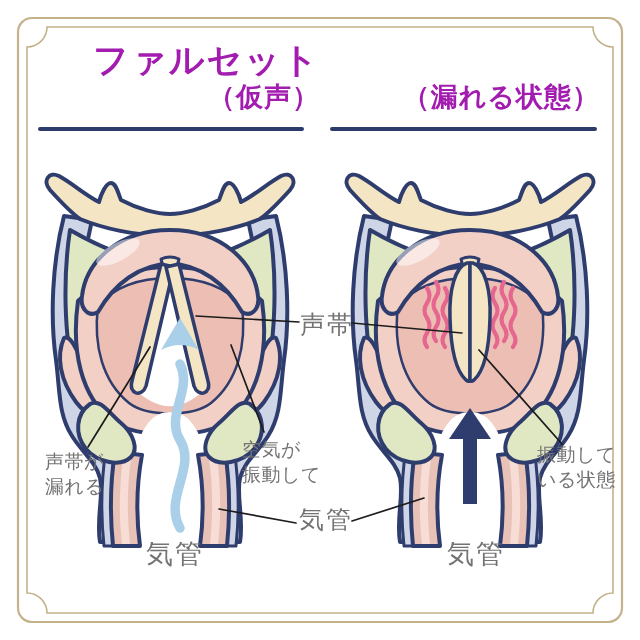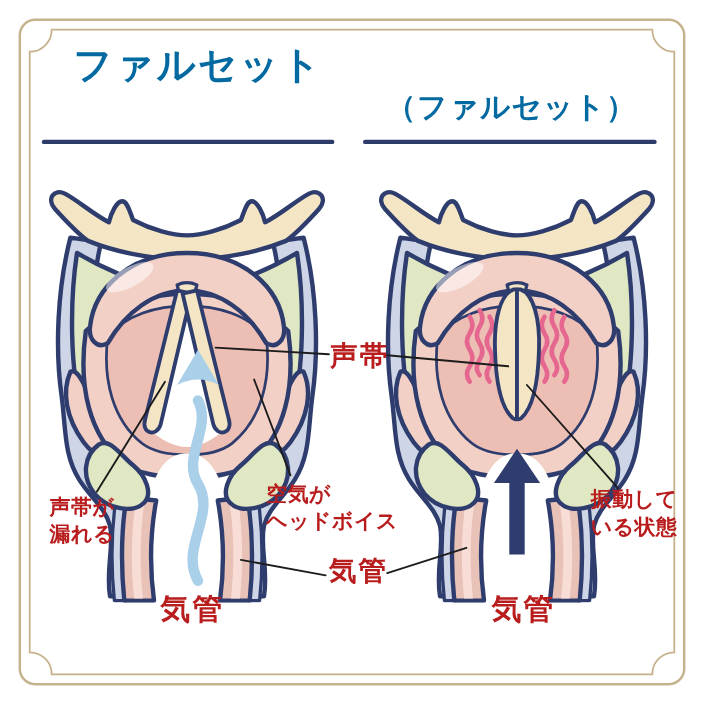--- a/index.html
+++ b/index.html
@@ -3,27 +3,27 @@
 <meta charset="utf-8">
 <style>
   html,body{margin:0;padding:0;background:#ffffff;}
   .canvas{
     position:relative;width:640px;height:640px;background:#ffffff;overflow:hidden;
     font-family:"Liberation Sans","DejaVu Sans",sans-serif;
   }
   .abs{position:absolute;}
   svg{display:block;}
   
-  .title-box{position:absolute;text-align:center;color:#0369a1;font-weight:800;}
+  .title-box{position:absolute;text-align:right;color:#a21caf;font-weight:800;}
   .title-main{font-size:35px;letter-spacing:2px;line-height:1.0;}
   .title-sub{font-size:27px;letter-spacing:1px;line-height:1.0;}
   .underline{position:absolute;height:4px;background:#2c3b6a;border-radius:2px;}
   
   .lbl{
-    position:absolute;color:#b91c1c;font-weight:700;white-space:pre-line;
+    position:absolute;color:#737373;font-weight:400;white-space:pre-line;
     line-height:1.32;letter-spacing:0.5px;
   }
   .lbl-small{font-size:19px;}
   .lbl-mid{font-size:25px;letter-spacing:2px;}
   .lbl-big{font-size:27px;letter-spacing:2px;}
 </style>
 </head>
 <body>
 
 <div class="canvas">
@@ -73,23 +73,24 @@
       </g>
     </defs>
   </svg>
 
   <svg class="abs" style="left:0;top:0" width="640" height="640" viewBox="0 0 640 640">
     <rect x="18" y="18" width="604" height="604" rx="14" ry="14" fill="none" stroke="#c3b28b" stroke-width="2.2"></rect>
     <path d="M 47,27 H 593 A 20,20 0 0 0 613,47 V 593 A 20,20 0 0 0 593,613 H 47 A 20,20 0 0 0 27,593 V 47 A 20,20 0 0 0 47,27 Z" fill="none" stroke="#c3b28b" stroke-width="1.6"></path>
   </svg>
 
   <div class="title-box title-main" style="left:40px;top:42px;width:280px">ファルセット</div>
+  <div class="title-box title-sub" style="left:40px;top:84px;width:280px">（仮声）</div>
   <div class="underline" style="left:38px;top:127px;width:266px"></div>
 
-  <div class="title-box title-sub" style="left:330px;top:84px;width:270px">（ファルセット）</div>
+  <div class="title-box title-sub" style="left:330px;top:84px;width:270px">（漏れる状態）</div>
   <div class="underline" style="left:330px;top:127px;width:267px"></div>
 
   <svg class="abs" style="left:30px;top:168px" width="280" height="380" viewBox="0 0 280 380">
     <g>
       <use href="#larynx-upper"></use>
     </g>
     <path d="M 135,99 L 145,99 L 176,221 C 150,244 130,244 104,221 Z" fill="#ffffff"></path>
     <g>
       <path d="M 131,96 L 144,99 L 116,218 C 112,230 98,226 102,213 Z" fill="#f4e6c4" stroke="#2e3d6d" stroke-width="3.5" stroke-linejoin="round"></path>
       <path d="M 149,96 L 136,99 L 164,218 C 168,230 182,226 178,213 Z" fill="#f4e6c4" stroke="#2e3d6d" stroke-width="3.5" stroke-linejoin="round"></path>
@@ -135,20 +136,20 @@
     <line x1="264" y1="432" x2="231" y2="345"></line>
     <line x1="562" y1="444" x2="479" y2="350"></line>
     <line x1="296" y1="523" x2="219" y2="509"></line>
     <line x1="352" y1="521" x2="424" y2="498"></line>
   </svg>
 
   <div class="lbl lbl-mid" style="left:300px;top:308px">声帯</div>
   <div class="lbl lbl-small" style="left:45px;top:449px">声帯が
 漏れる</div>
   <div class="lbl lbl-small" style="left:242px;top:437px">空気が
-ヘッドボイス</div>
+振動して</div>
   <div class="lbl lbl-small" style="left:537px;top:442px">振動して
 いる状態</div>
   <div class="lbl lbl-mid" style="left:299px;top:503px">気管</div>
   <div class="lbl lbl-big" style="left:146px;top:537px">気管</div>
   <div class="lbl lbl-big" style="left:447px;top:537px">気管</div>
 
 </div>
 
 </body></html>

